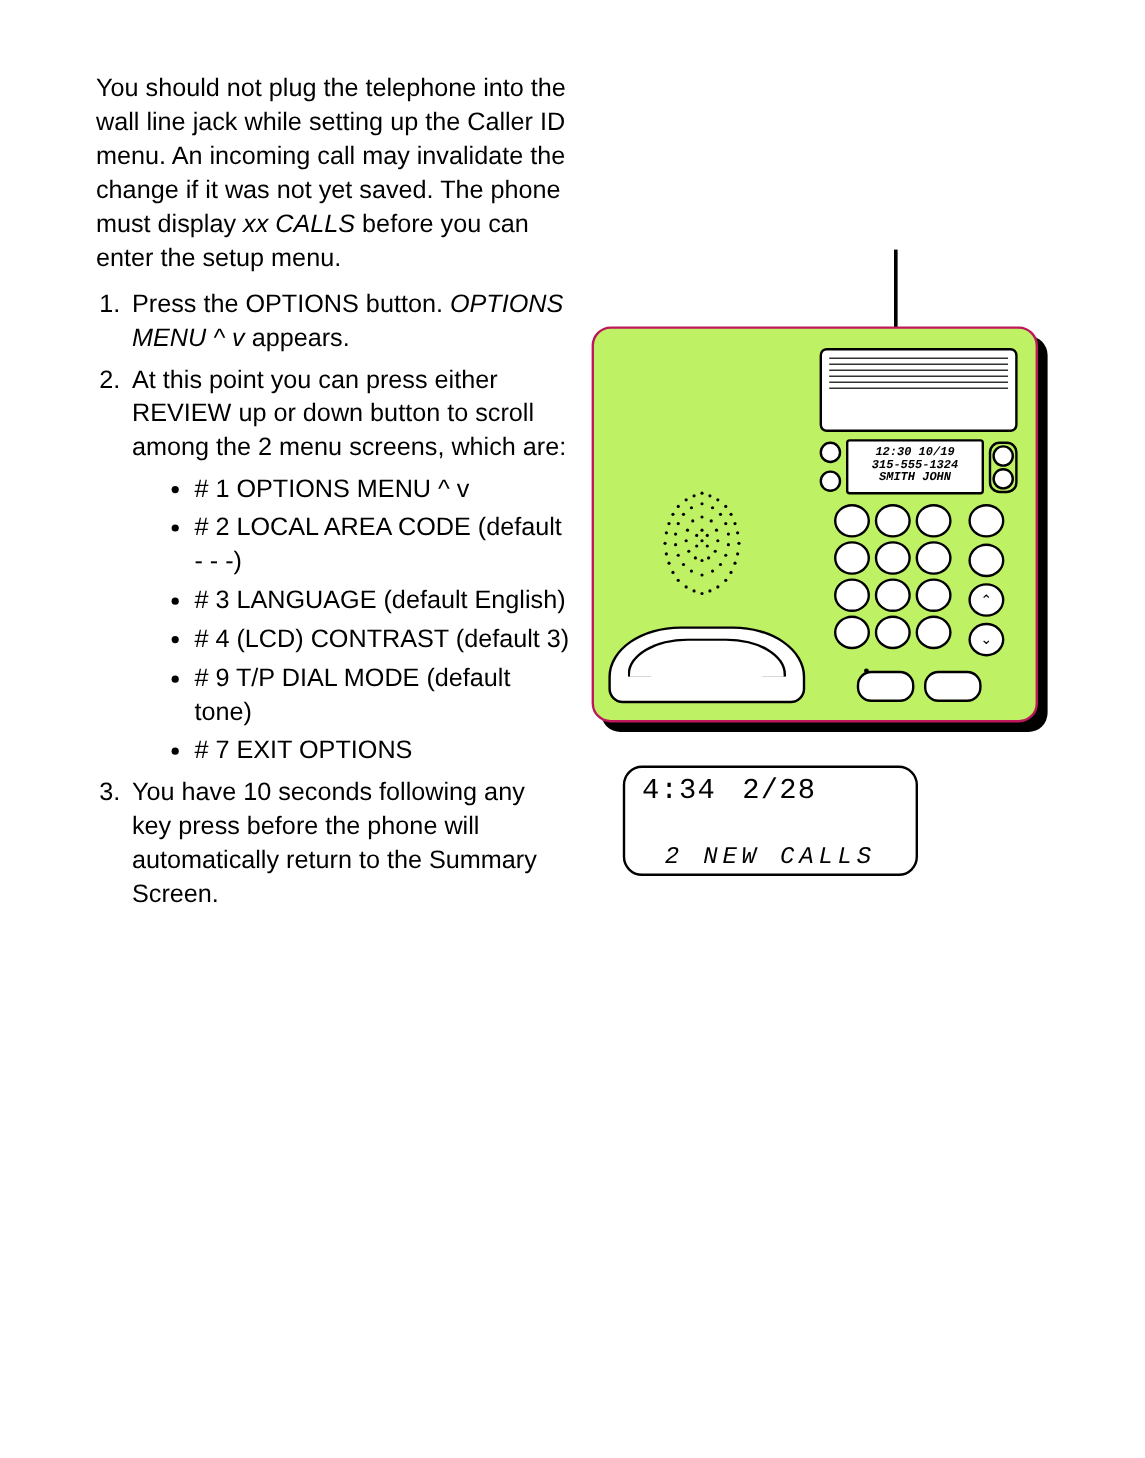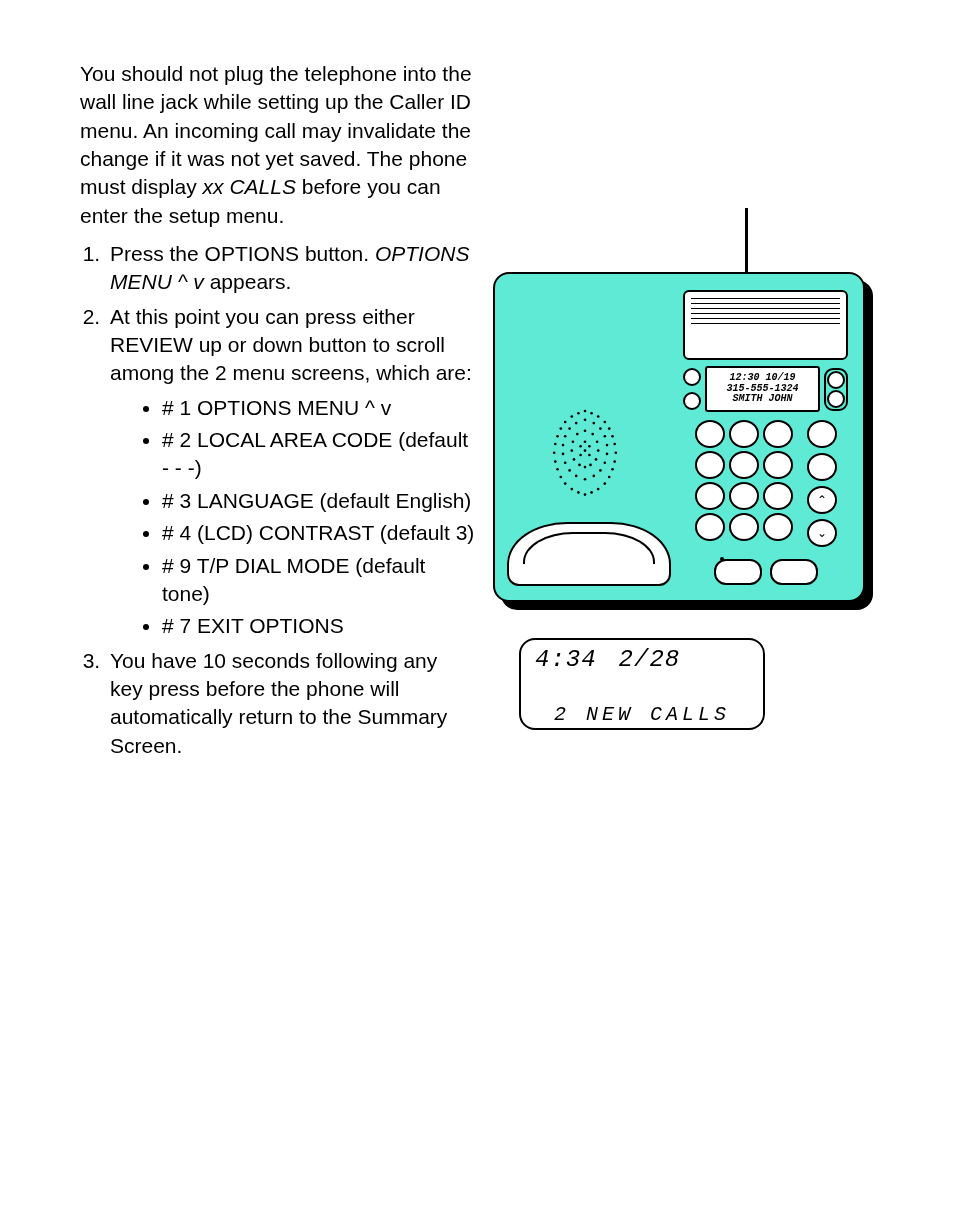--- a/index.html
+++ b/index.html
@@ -62,22 +62,22 @@
     position: absolute;
     left: 8px; top: 8px;
     width: 372px; height: 330px;
     background: #000;
     border-radius: 16px;
   }
   .phone {
     position: absolute;
     left: 0; top: 0;
     width: 372px; height: 330px;
-    background: #5eead4;
-    border: 2px solid #000000;
+    background: #bef264;
+    border: 2px solid #be185d;
     border-radius: 16px;
     box-sizing: border-box;
   }
   .antenna {
     position: absolute;
     left: 252px;
     top: -64px;
     width: 3px;
     height: 70px;
     background: #000;
@@ -244,21 +244,20 @@
     font-family: "Courier New", monospace;
     display:flex;
     flex-direction: column;
     justify-content: space-between;
   }
   .seg-top {
     font-size: 24px;
     letter-spacing: 1px;
     display:flex;
     gap: 22px;
-    font-style: italic;
   }
   .seg-bottom {
     font-size: 20px;
     letter-spacing: 4px;
     text-align: center;
     font-style: italic;
   }
 </style>
 </head>
 <body>

